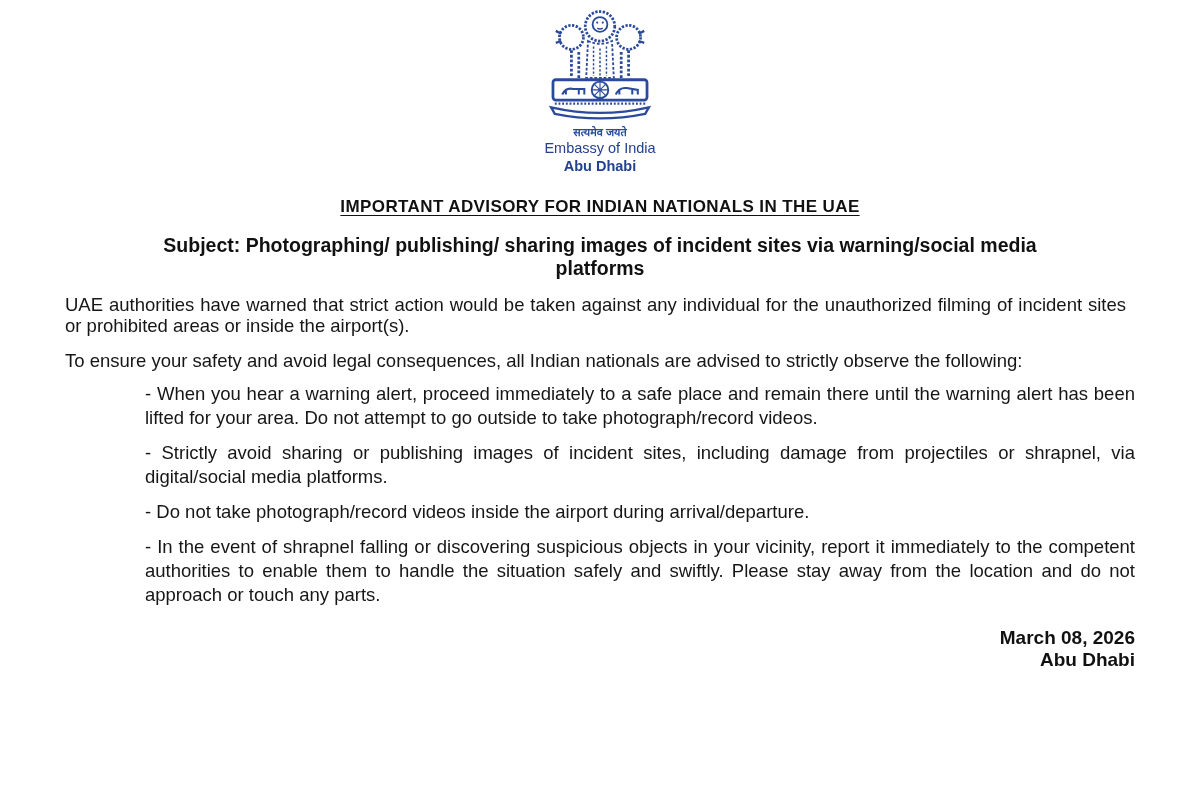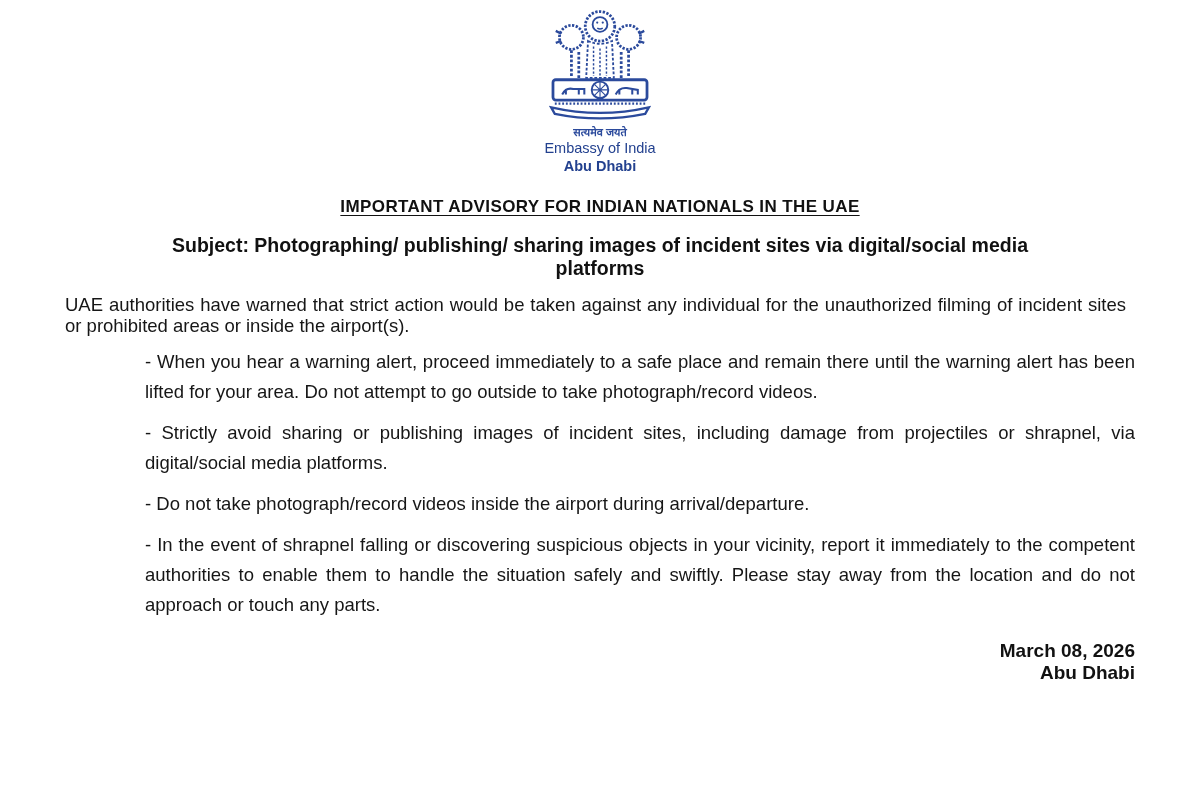--- a/index.html
+++ b/index.html
@@ -39,21 +39,21 @@
 
   .para {
     margin: 14px 9px 0 0;
     font-size: 18.5px;
     line-height: 21px;
     text-align: justify;
   }
   .bullet {
     margin: 11px 0 0 80px;
     font-size: 18.5px;
-    line-height: 30px;
+    line-height: 24px;
     text-align: justify;
   }
   .closing { margin-top: 14px; }
 
   .date-block {
     margin-top: 20px;
     text-align: right;
     font-weight: bold;
     font-size: 19px;
     line-height: 22px;
@@ -96,23 +96,24 @@
 
       <path d="M22 110 Q75 122 128 110 L124 117 Q75 127 26 117 Z" stroke-width="2.5"></path>
     </svg>
     <div class="motto">सत्यमेव जयते</div>
     <div class="org-line1">Embassy of India</div>
     <div class="org-line2">Abu Dhabi</div>
   </div>
 
   <h1 class="doc-title">IMPORTANT ADVISORY FOR INDIAN NATIONALS IN THE UAE</h1>
 
-  <div class="subject">Subject: Photographing/ publishing/ sharing images of incident sites via digital/social media platforms</div>
+  <div class="subject">Subject: Photographing/ publishing/ sharing images of incident sites via warning/social media platforms</div>
 
   <p class="para">UAE authorities have warned that strict action would be taken against any individual for the unauthorized filming of incident sites or prohibited areas or inside the airport(s).</p>
+  <p class="para">To ensure your safety and avoid legal consequences, all Indian nationals are advised to strictly observe the following:</p>
 
   <div class="bullet">- When you hear a warning alert, proceed immediately to a safe place and remain there until the warning alert has been lifted for your area. Do not attempt to go outside to take photograph/record videos.</div>
   <div class="bullet">- Strictly avoid sharing or publishing images of incident sites, including damage from projectiles or shrapnel, via digital/social media platforms.</div>
   <div class="bullet">- Do not take photograph/record videos inside the airport during arrival/departure.</div>
   <div class="bullet">- In the event of shrapnel falling or discovering suspicious objects in your vicinity, report it immediately to the competent authorities to enable them to handle the situation safely and swiftly. Please stay away from the location and do not approach or touch any parts.</div>
 
 
   <div class="date-block">
     <div>March 08, 2026</div>
     <div>Abu Dhabi</div>

